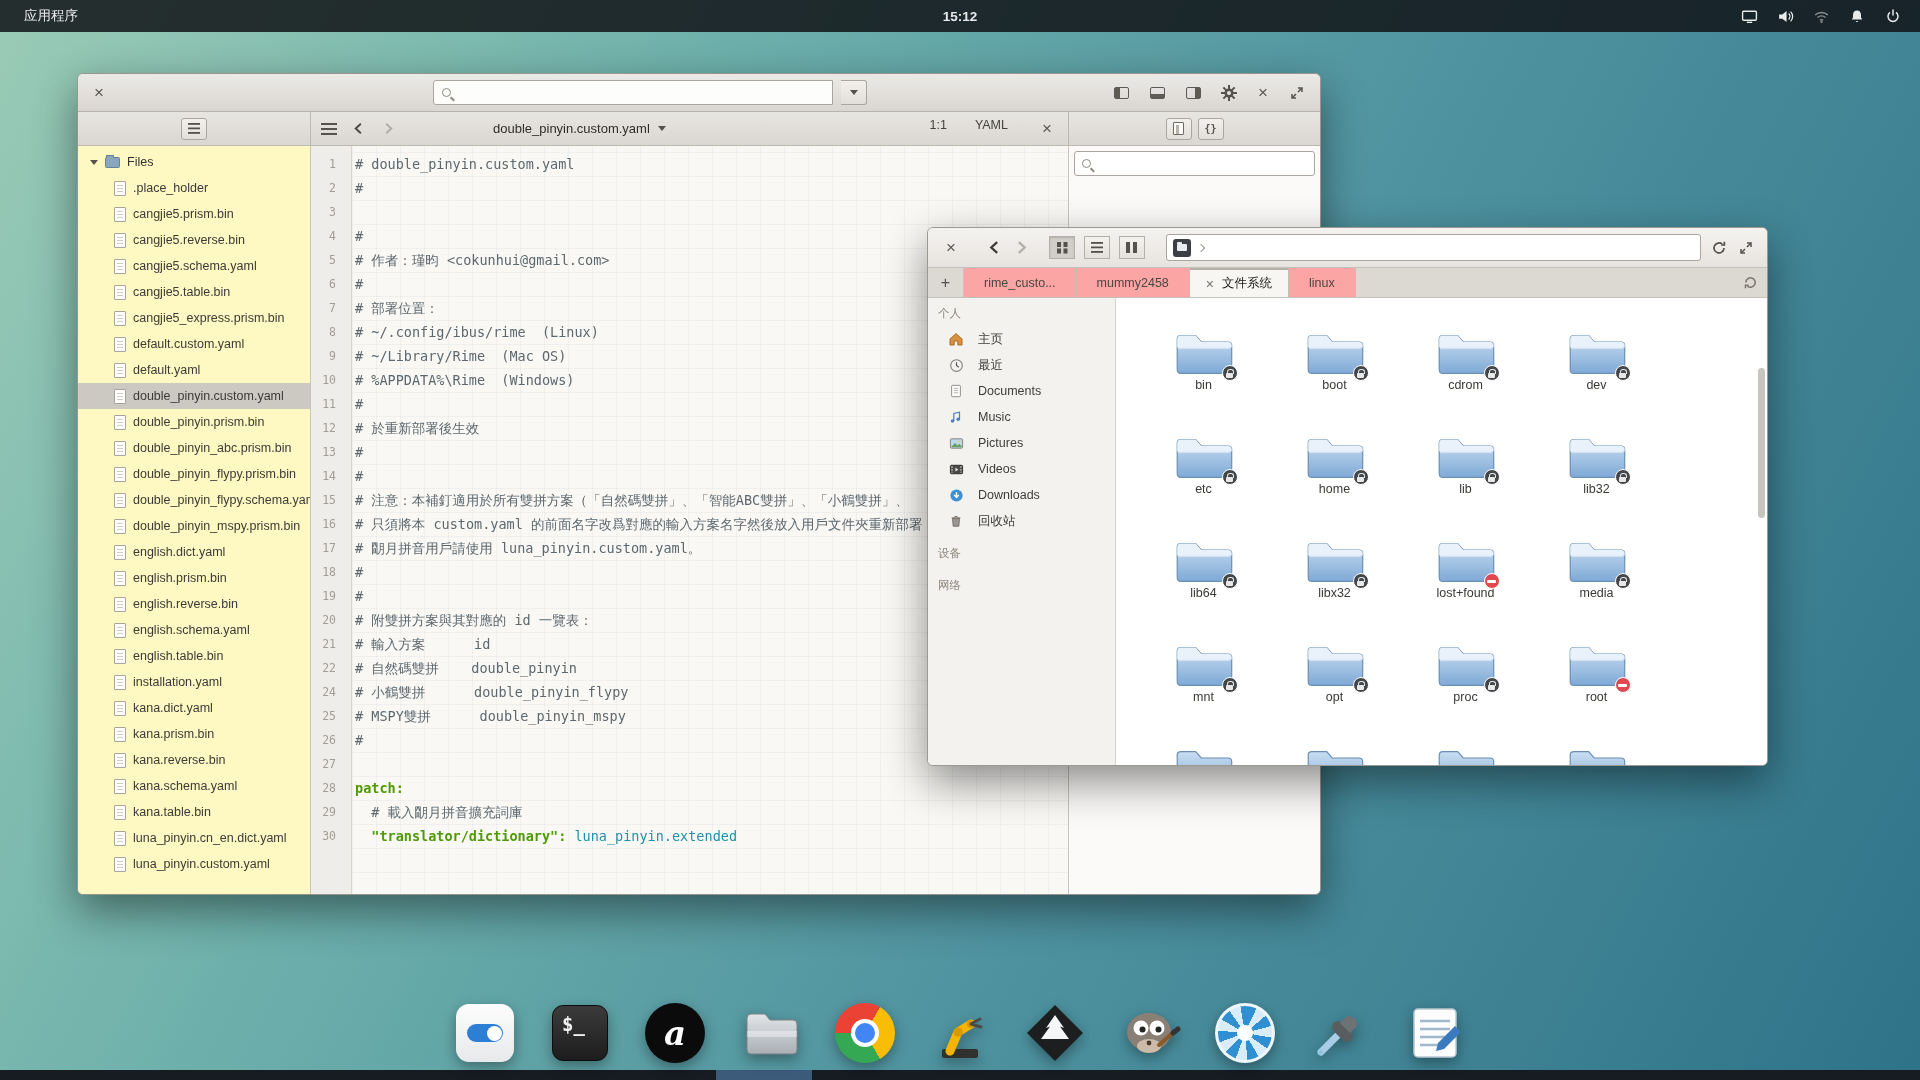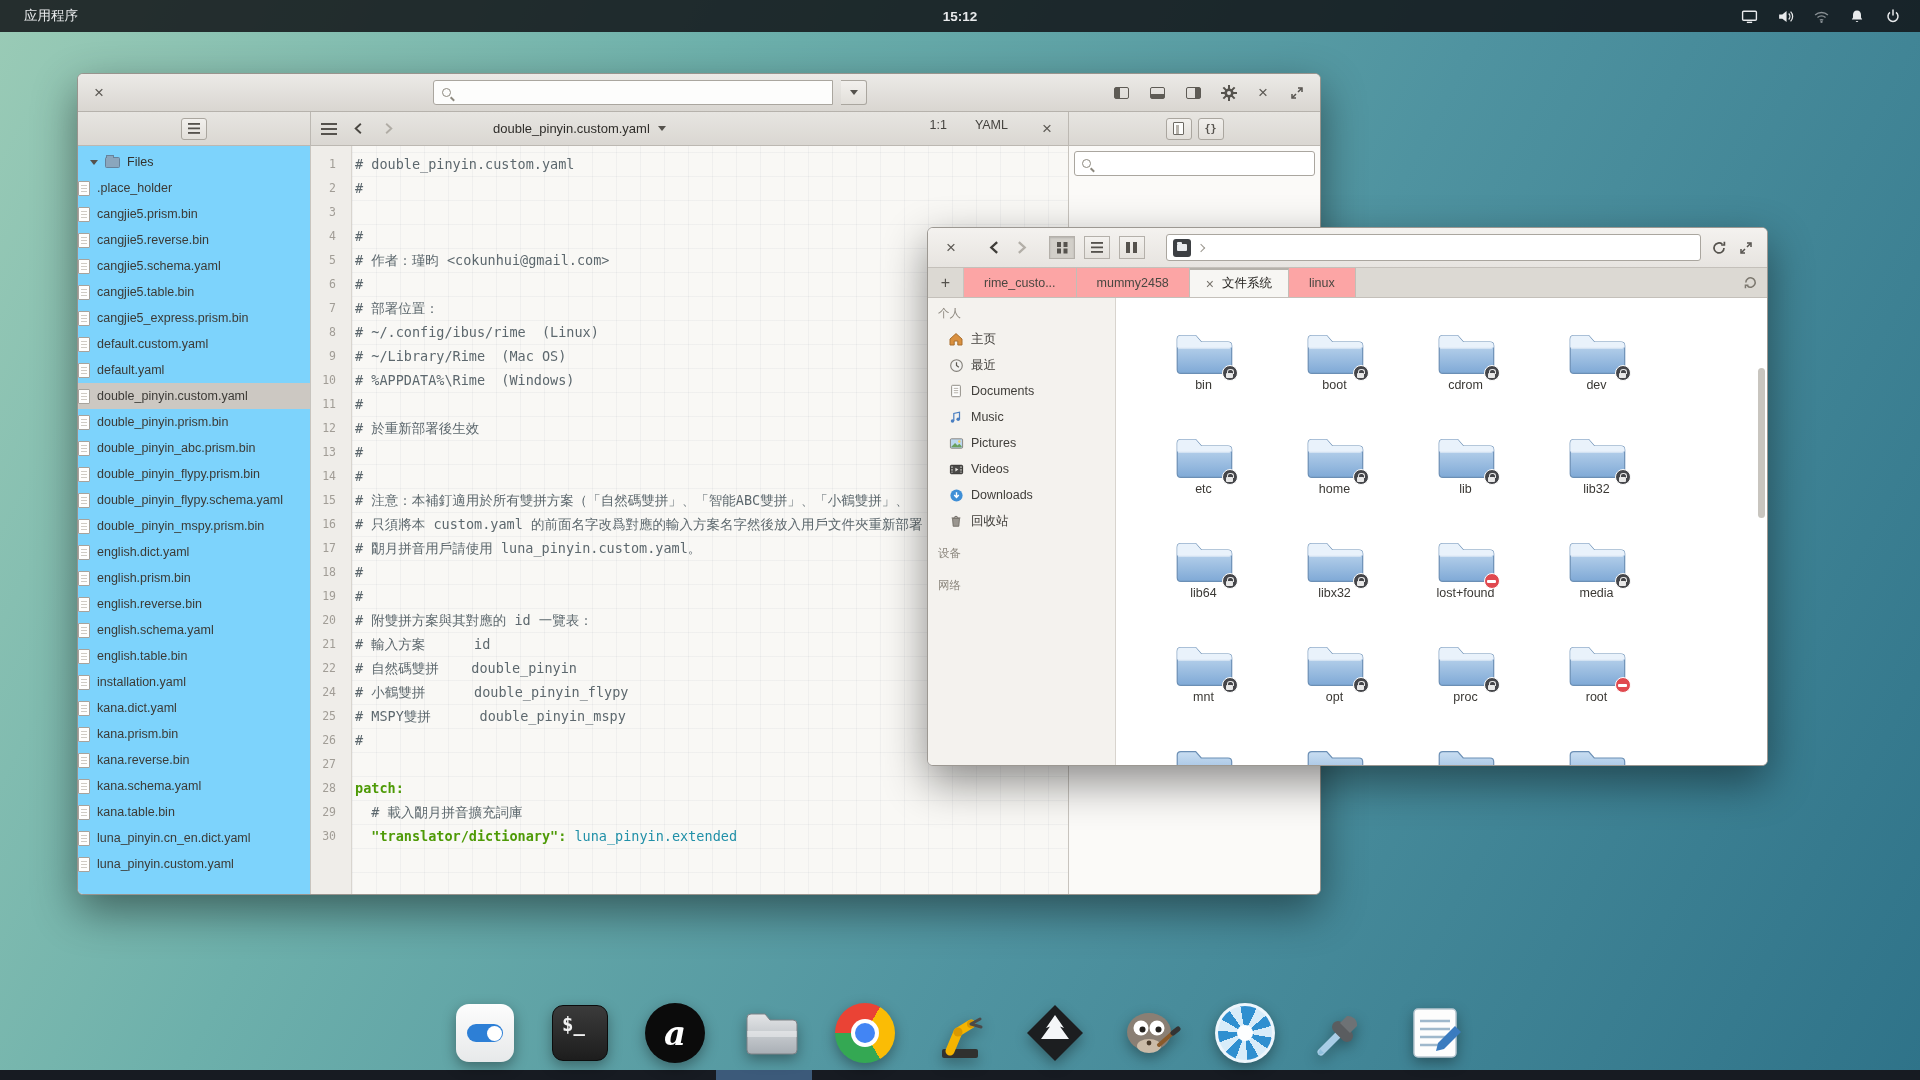--- a/index.html
+++ b/index.html
@@ -44,24 +44,24 @@
   .navarr{width:18px;height:18px;display:flex;align-items:center;justify-content:center}
   .doctab{margin-left:84px;display:flex;align-items:center;gap:8px;font-size:13px;color:#2f2d2a}
   .chev{width:0;height:0;border-left:4.5px solid transparent;border-right:4.5px solid transparent;border-top:5px solid #55524d}
   .gt-right{margin-left:auto;display:flex;gap:28px;font-size:12.5px;color:#44423e}
   .minibtn{width:26px;height:22px;border:1px solid #aaa69f;border-radius:3px;background:linear-gradient(#f2f0ed,#e2dfda);display:flex;align-items:center;justify-content:center;font:700 10px "DejaVu Sans Mono",monospace;color:#55524d}
   .bookic{width:11px;height:13px;background:#fdfdfc;border:1px solid #6d6a64;border-radius:1px;position:relative}
   .bookic::after{content:'';position:absolute;left:2px;top:2px;width:3px;height:9px;background:#b7b3ac}
 
   
   .gbody{flex:1;display:flex;min-height:0}
-  .gfiles{width:233px;background:#7dd3fc;border-right:1px solid #c8c4be;overflow:hidden;padding-top:3px}
+  .gfiles{width:233px;background:#fef9c3;border-right:1px solid #c8c4be;overflow:hidden;padding-top:3px}
   .frow,.rootrow{height:26px;display:flex;align-items:center;gap:7px;font-size:12.5px;color:#3c3a36;white-space:nowrap;overflow:hidden}
   .rootrow{padding-left:12px;color:#34322e}
-  .frow{}
+  .frow{padding-left:36px}
   .frow.selected{background:#ccc8c2}
   .tri-down{width:0;height:0;border-top:5px solid #55524d;border-left:4px solid transparent;border-right:4px solid transparent}
   .minifolder{width:15px;height:11px;background:#8aa6bd;border:1px solid #66829b;border-radius:1.5px;position:relative}
   .minifolder::before{content:'';position:absolute;top:-3px;left:0;width:6px;height:2.5px;background:#8aa6bd;border:1px solid #66829b;border-bottom:none;border-radius:1px 1px 0 0}
   .doc-ic{width:12px;height:15px;background:#fefefd;border:1px solid #a7a39c;border-radius:1px;flex:none;position:relative}
   .doc-ic::after{content:'';position:absolute;left:2px;top:3px;right:2px;height:1.5px;background:#cfcbc4;box-shadow:0 3px 0 #cfcbc4,0 6px 0 #cfcbc4}
 
   .geditor{flex:1;position:relative;background:#f9f8f5;min-width:0;overflow:hidden;
     background-image:linear-gradient(rgba(90,100,110,.055) 1px,transparent 1px),linear-gradient(90deg,rgba(90,100,110,.055) 1px,transparent 1px);
     background-size:24px 24px;background-position:41px 6px}
@@ -98,21 +98,21 @@
   .tabnew{width:36px;display:flex;align-items:center;justify-content:center;color:#55524d;font-size:16px;border-right:1px solid #c8c4be}
   .ftab{display:flex;align-items:center;gap:8px;padding:0 20px;font-size:12.5px;color:#4a4741;background:#fca5a5;border-right:1px solid #c2beb7}
   .ftab.active{background:#f7f6f3;color:#23211e;border-top:2px solid #b5b1aa;padding:0 16px}
   .ftab .tclose{color:#76726b;font-size:14px;line-height:1}
   .fmtabs .tspace{flex:1}
   .histbtn{width:34px;display:flex;align-items:center;justify-content:center}
 
   .fmbody{flex:1;display:flex;min-height:0}
   .fside{width:188px;background:#f4f2ee;border-right:1px solid #d8d4ce;padding-top:2px;font-size:12.5px;color:#3f3d39;overflow:hidden}
   .fsec{height:26px;display:flex;align-items:center;padding:0 10px;color:#8d887f;font-size:11.5px}
-  .fsrow{height:26px;display:flex;align-items:center;gap:7px;padding-left:20px;color:#3f3d39;white-space:nowrap}
+  .fsrow{height:26px;display:flex;align-items:center;gap:14px;padding-left:20px;color:#3f3d39;white-space:nowrap}
   .fsrow .sic{width:16px;height:16px;flex:none;display:flex;align-items:center;justify-content:center}
 
   .fgridwrap{flex:1;position:relative;background:#fff;overflow:hidden}
   .fgrid{position:absolute;left:22px;top:32px;width:524px;display:grid;grid-template-columns:repeat(4,131px);grid-auto-rows:104px}
   .fitem{display:flex;flex-direction:column;align-items:center}
   .ficon{position:relative;width:60px;height:48px}
   .fsvg{display:block;width:60px;height:48px}
   .fname{font-size:12.5px;color:#3a3834;max-width:124px;text-align:center;white-space:nowrap}
   .badge{display:none;position:absolute;right:-4px;bottom:-3px;width:16px;height:16px;border-radius:50%;border:1px solid #fff}
   .badge.lock{display:block;background:#45464a}

